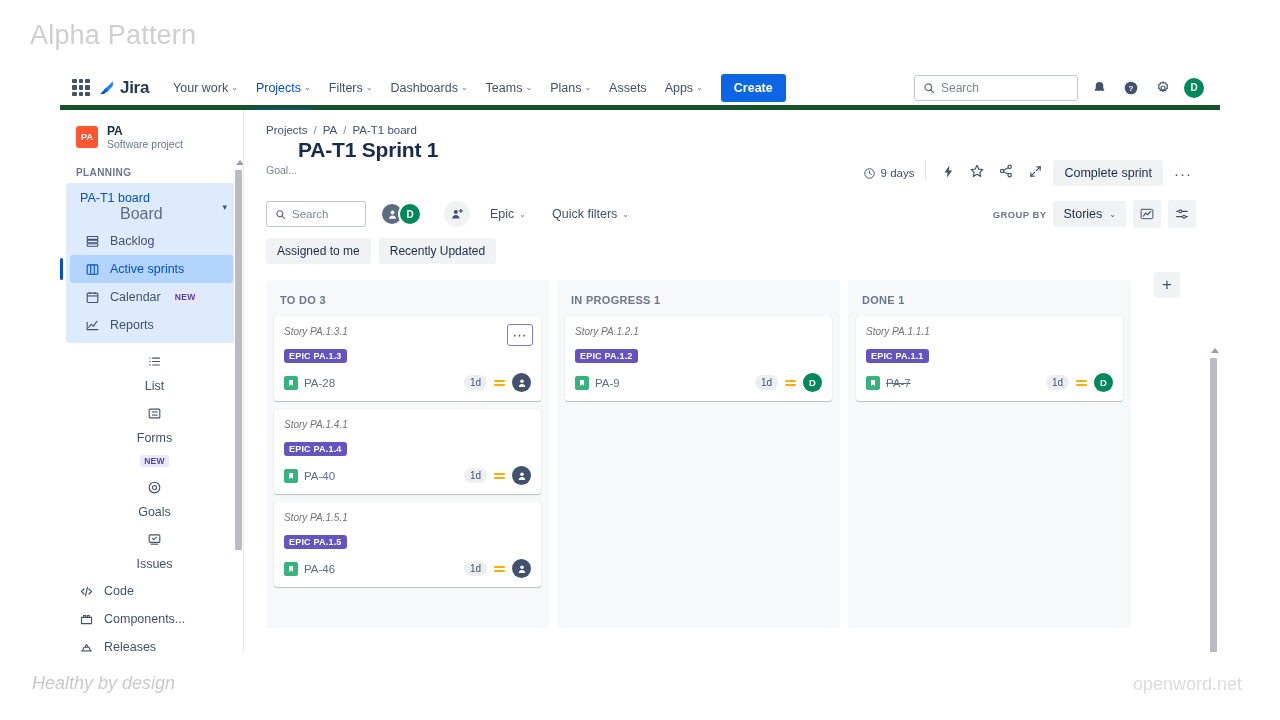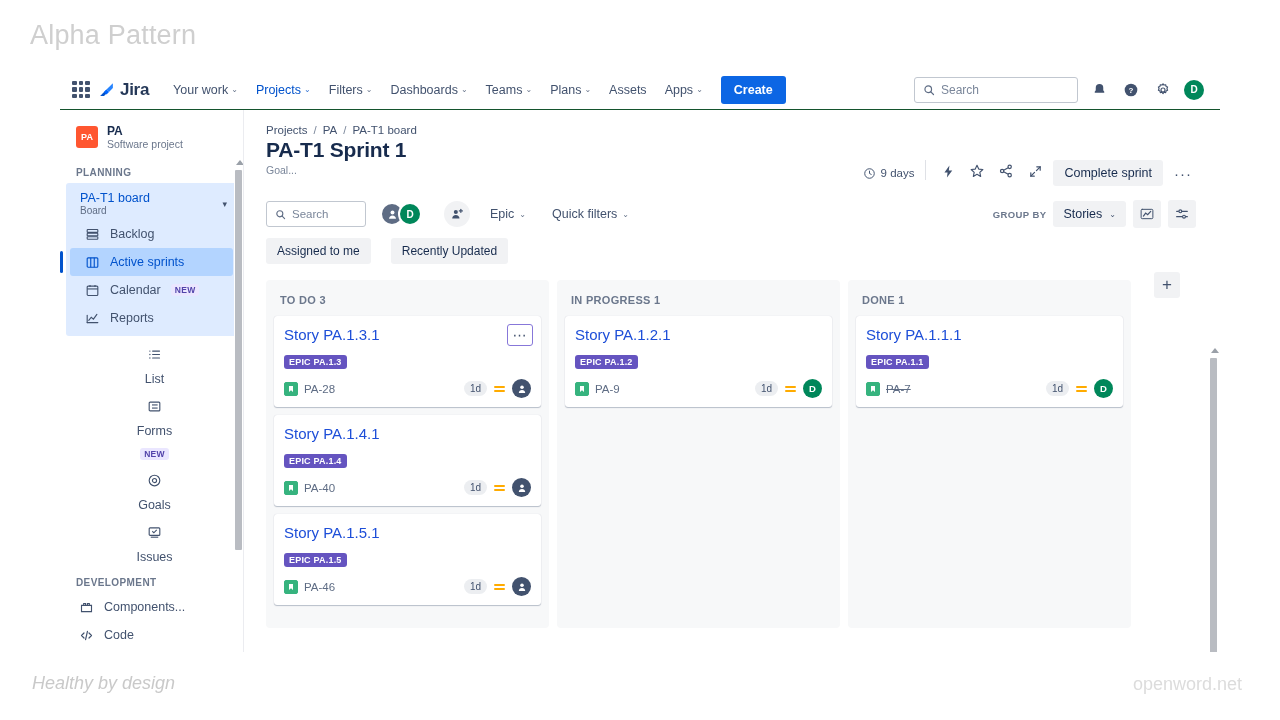--- a/index.html
+++ b/index.html
@@ -27,21 +27,21 @@
   
   .app {
     position: absolute; left: 60px; top: 70px;
     width: 1160px; height: 582px;
     background: #fff; overflow: hidden;
   }
 
   
   .gnav {
     height: 40px; display: flex; align-items: center;
-    border-bottom: 1px solid #14532d; padding: 0 16px 0 8px;
+    border-bottom: 5px solid #14532d; padding: 0 16px 0 8px;
     position: relative;
   }
   .grid-icon { width: 18px; height: 18px; display: grid;
     grid-template-columns: repeat(3,1fr); grid-template-rows: repeat(3,1fr);
     gap: 2px; margin: 0 8px 0 4px; cursor: pointer; }
   .grid-icon i { background: #42526e; border-radius: 1px; }
   .jira-logo { display: flex; align-items: center; gap: 5px; margin-right: 16px; cursor: pointer; }
   .jira-word { font-size: 17px; font-weight: 700; color: #253858; letter-spacing: -.3px; }
   .gnav-items { display: flex; align-items: center; gap: 2px; }
   .gnav-item {
@@ -88,21 +88,21 @@
   .proj-ava b { color: #fff; font-size: 9px; }
   .proj-name { font-size: 12px; font-weight: 700; color: #172b4d; line-height: 1.2; }
   .proj-sub { font-size: 10.5px; color: #6b778c; }
   .sec-label {
     font-size: 10px; font-weight: 700; color: #6b778c;
     letter-spacing: .4px; padding: 7px 16px 5px;
   }
   .nav-group { background: #deebff; border-radius: 3px; margin: 0 6px; padding: 2px 0 4px; }
   .board-head { padding: 6px 10px 4px 14px; display: flex; align-items: center; cursor: pointer; }
   .board-head .t { font-size: 12.5px; color: #0052cc; font-weight: 500; }
-  .board-head .s { font-size: 10px; color: #5e6c84; }
+  .board-head .s { font-size: 16px; color: #5e6c84; margin-left: 40px; }
   .board-head .c { margin-left: auto; color: #42526e; font-size: 9px; }
   .nav-item {
     display: flex; align-items: center; gap: 10px; padding: 6px 10px 6px 14px;
     font-size: 12.5px; color: #42526e; cursor: pointer; border-radius: 3px;
     margin: 0 4px; position: relative;
   }
   .nav-item.sel { background: #b3d4ff; color: #0052cc; font-weight: 500; }
   .nav-item.sel::before {
     content:""; position:absolute; left:-10px; top:3px; bottom:3px;
     width: 3px; background: #0052cc; border-radius: 2px;
@@ -124,21 +124,21 @@
   .sb-scroll .arw { position:absolute; top:2px; left:1.5px; width:0;height:0;
                     border-left:4px solid transparent; border-right:4px solid transparent;
                     border-bottom:5px solid #9aa0a8; }
 
   
   .main { flex: 1; position: relative; overflow: hidden; background: #fff; }
   .crumbs { display: flex; gap: 6px; padding: 14px 0 0 22px; font-size: 11.5px; color: #42526e; }
   .crumbs a { color: #42526e; text-decoration: none; cursor: pointer; }
   .crumbs .sep { color: #7a869a; }
   .title-row { display: flex; align-items: flex-start; padding: 2px 24px 0 22px; }
-  .page-title { font-size: 21px; font-weight: 600; color: #172b4d; letter-spacing: -.2px; }
+  .page-title { font-size: 21px; font-weight: 600; color: #172b4d; letter-spacing: -.2px; margin-left: 32px; }
   .goal { font-size: 10.5px; color: #7a869a; margin-top: 2px; }
   .title-actions { margin-left: auto; display: flex; gap: 7px; padding-top: 22px; }
   .days { display: flex; align-items: center; gap: 5px; font-size: 11.5px; color: #42526e; cursor: pointer; }
   .vdiv { width: 1px; height: 20px; background: #dfe1e6; margin: 0 4px; }
   .btn-grey {
     background: #f1f2f4; color: #172b4d; font-size: 12.5px; font-weight: 500;
     padding: 6px 11px; border-radius: 3px; cursor: pointer;
   }
   .dots-btn {
     width: 26px; height: 26px; border-radius: 3px; display:flex;
@@ -168,38 +168,38 @@
   .grpby { font-size: 9.5px; font-weight: 700; color: #6b778c; letter-spacing: .4px; }
   .pill {
     background: #f1f2f4; border-radius: 3px; font-size: 12.5px; color: #172b4d;
     font-weight: 500; padding: 6px 10px; display: flex; align-items: center; gap: 7px;
     cursor: pointer;
     justify-content: space-between;
   }
   .sq-btn { width: 28px; height: 28px; background: #f1f2f4; border-radius: 3px;
             display:flex; align-items:center; justify-content:center; cursor:pointer; }
 
-  .chiprow { display: flex; gap: 20px; padding: 10px 24px 0 22px; }
+  .chiprow { display: flex; gap: 8px; padding: 10px 24px 0 22px; }
   .chip { background: #f1f2f4; border-radius: 3px; padding: 6px 11px;
           font-size: 12px; color: #172b4d; font-weight: 500; cursor: pointer; }
 
   
   .board { display: flex; gap: 8px; padding: 16px 0 0 22px; position: relative; }
   .col {
     width: 283px; background: #f7f8f9; border-radius: 4px; flex: none;
     padding: 8px 8px 10px; height: 348px;
   }
   .col-head { font-size: 11px; font-weight: 600; color: #6b778c;
               letter-spacing: .3px; padding: 6px 6px 10px; }
   .card {
     background: #fff; border-radius: 3px; box-shadow: 0 1px 1px rgba(9,30,66,.25),
     0 0 1px rgba(9,30,66,.18); padding: 10px 10px 9px; margin-bottom: 8px;
     position: relative; cursor: pointer;
   }
-  .card-title { font-size: 15px; color: #1d4ed8; margin-bottom: 8px; }
+  .card-title { font-size: 10px; color: #737373; margin-bottom: 8px; font-style: italic; }
   .epic {
     display: inline-block; background: #6554c0; color: #fff; font-size: 9px;
     font-weight: 700; padding: 2px 5px; border-radius: 3px; letter-spacing: .2px;
   }
   .card-foot { display: flex; align-items: center; margin-top: 10px; gap: 6px; }
   .story-ico { width: 14px; height: 14px; border: 1.5px solid #4bade8;
                border-radius: 2px; display:flex; align-items:center; justify-content:center;
                background: #36b37e; border-color:#36b37e; }
   .key { font-size: 11.5px; color: #5e6c84; }
   .key.done { text-decoration: line-through; }
@@ -436,42 +436,41 @@
             <svg width="15" height="15" viewBox="0 0 24 24" fill="none" stroke="#42526e" stroke-width="1.8">
               <rect x="3.5" y="4.5" width="17" height="12" rx="1.5"></rect>
               <polyline points="8.5,10 11,12.5 15.5,7.8"></polyline>
                 <line x1="6" y1="19.5" x2="18" y2="19.5"></line>
             </svg>
           </span>
           <span>Issues</span>
         </div>
       </div>
 
-      <div class="sec-label">DEVELOPMENT</div>
 
       <div>
+        <div class="nav-item">
+          <span class="ico">
+            <svg width="15" height="15" viewBox="0 0 24 24" fill="none" stroke="#42526e" stroke-width="1.9" stroke-linecap="round" stroke-linejoin="round">
+              <polyline points="8,8 4,12 8,16"></polyline>
+                <polyline points="16,8 20,12 16,16"></polyline>
+                <line x1="13.5" y1="5.5" x2="10.5" y2="18.5"></line>
+            </svg>
+          </span>
+          <span>Code</span>
+        </div>
         <div class="nav-item">
           <span class="ico">
             <svg width="15" height="15" viewBox="0 0 24 24" fill="none" stroke="#42526e" stroke-width="1.8">
               <path d="M4 8.5h16v10H4z"></path>
                 <path d="M7.5 8.5V5.5h3v3"></path>
                 <path d="M13.5 8.5v-3h3v3"></path>
             </svg>
           </span>
           <span>Components...</span>
-        </div>
-        <div class="nav-item">
-          <span class="ico">
-            <svg width="15" height="15" viewBox="0 0 24 24" fill="none" stroke="#42526e" stroke-width="1.9" stroke-linecap="round" stroke-linejoin="round">
-              <polyline points="8,8 4,12 8,16"></polyline>
-                <polyline points="16,8 20,12 16,16"></polyline>
-                <line x1="13.5" y1="5.5" x2="10.5" y2="18.5"></line>
-            </svg>
-          </span>
-          <span>Code</span>
         </div>
         <div class="nav-item">
           <span class="ico">
             <svg width="15" height="15" viewBox="0 0 24 24" fill="none" stroke="#42526e" stroke-width="1.8" stroke-linejoin="round">
               <path d="M3.5 17.5h17"></path>
                 <path d="M5.5 17.5l2.5-6h8l2.5 6"></path>
                 <path d="M9.5 11.5l2-4h1l2 4"></path>
             </svg>
           </span>
           <span>Releases</span>

